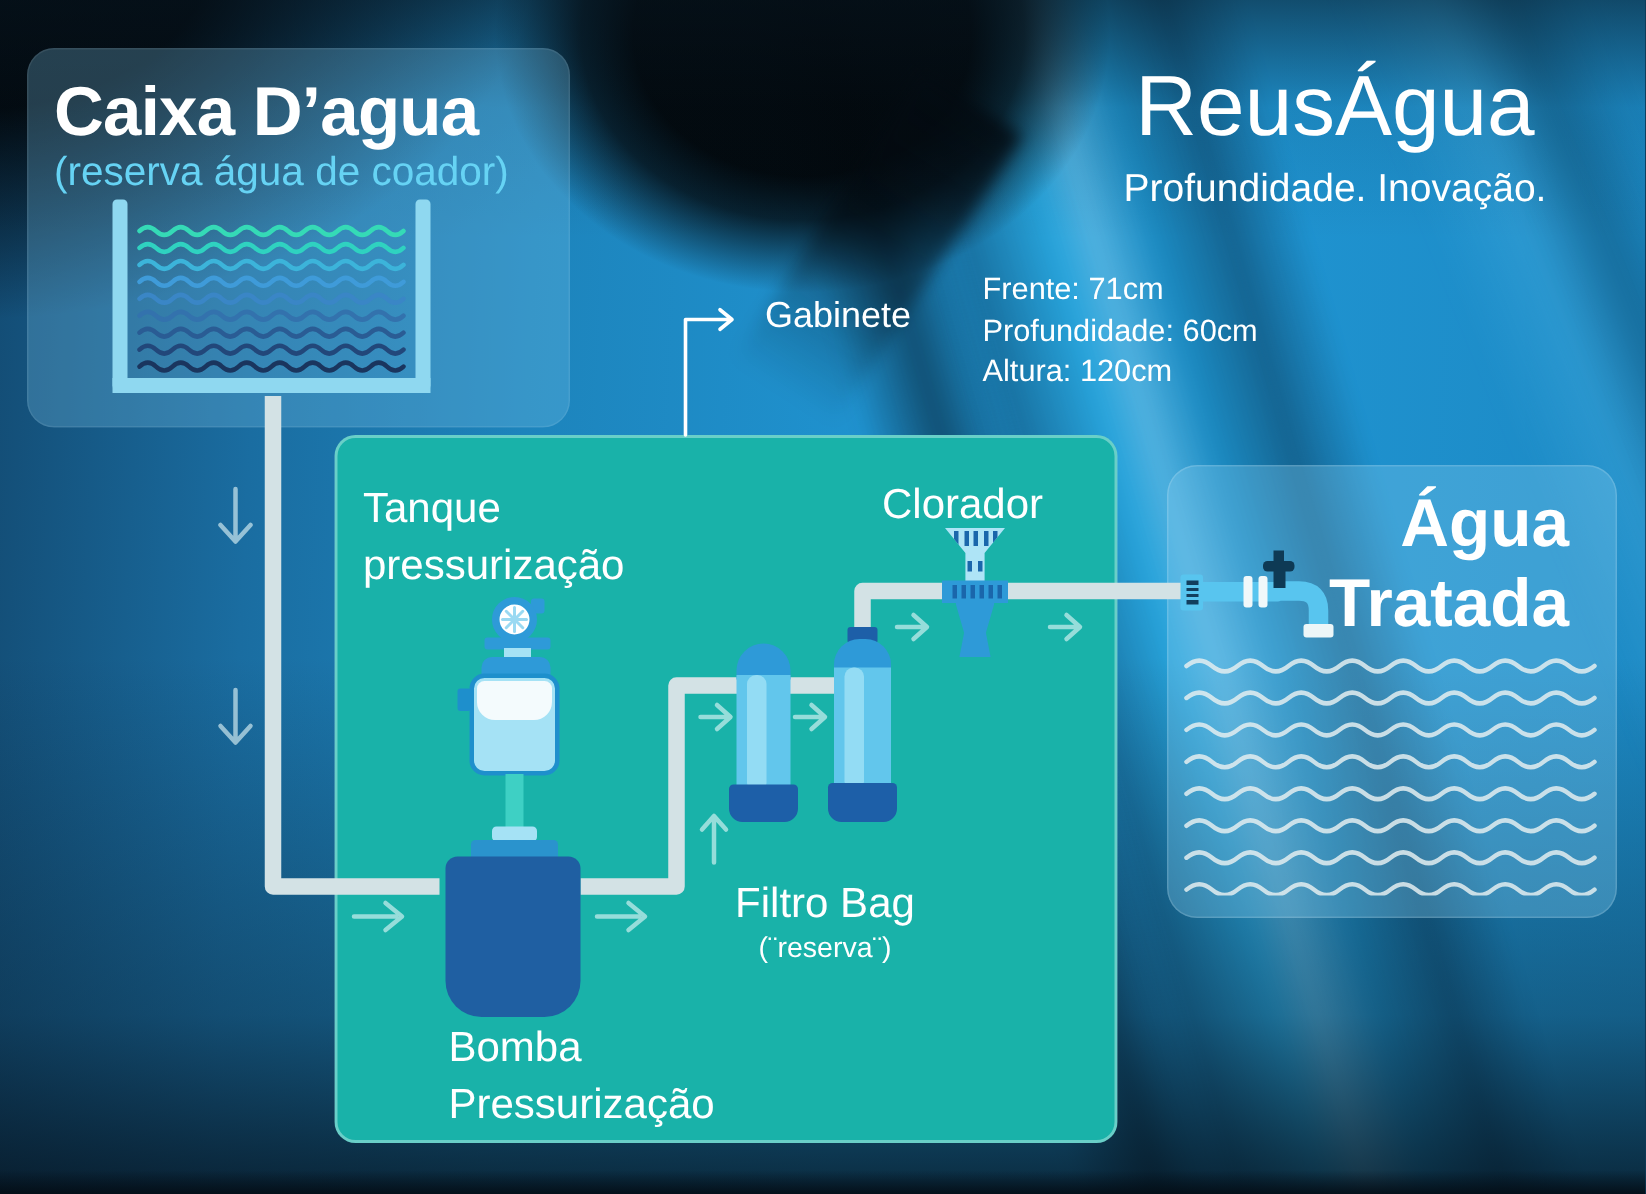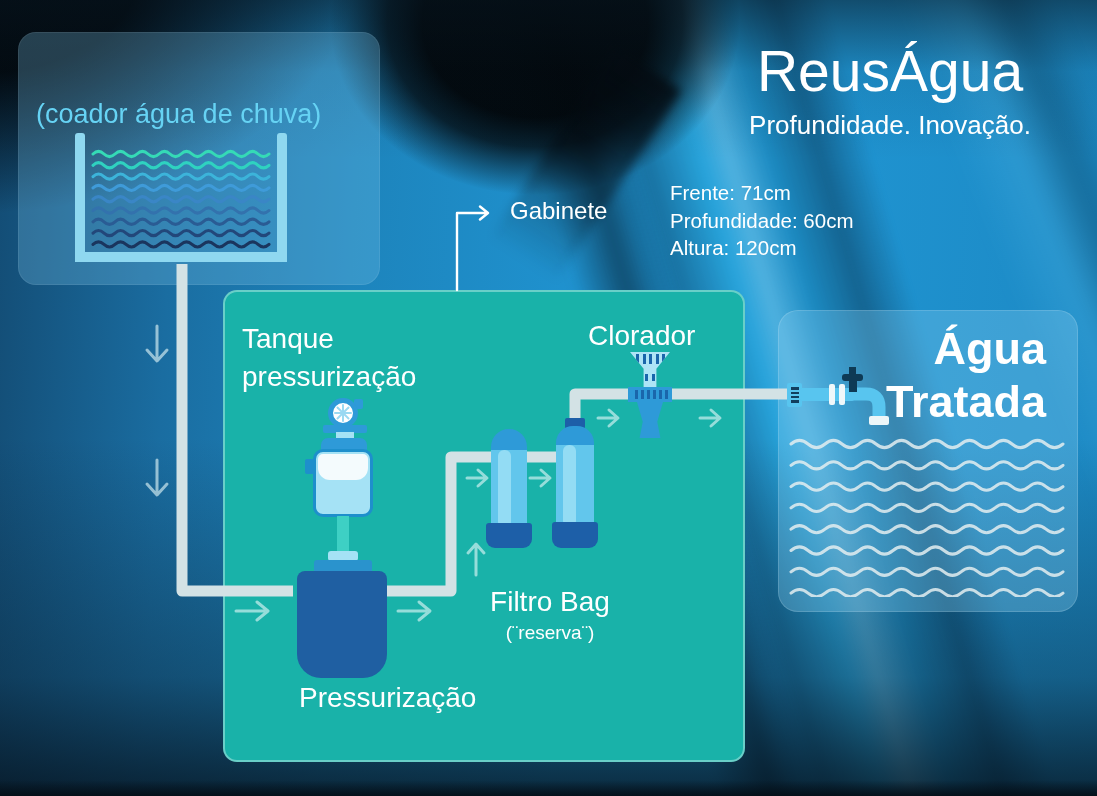--- a/index.html
+++ b/index.html
@@ -39,21 +39,21 @@
   #wall-left{left:75px;top:133px;width:10px;height:129px;border-radius:3px 3px 0 0;}
   #wall-right{left:277px;top:133px;width:10px;height:129px;border-radius:3px 3px 0 0;}
   #wall-bottom{left:75px;top:252px;width:212px;height:10px;border-radius:0 0 5px 5px;}
 
   
   #rain-title{left:36px;top:47px;font-size:46px;font-weight:bold;letter-spacing:-.5px;}
   #rain-subtitle{left:36px;top:99px;font-size:27px;font-weight:500;color:var(--subtitle-blue,#66d3f4);}
   #brand{left:735px;top:40px;width:310px;text-align:center;}
   #brand-title{font-size:57px;font-weight:300;line-height:62px;}
   #brand-tagline{font-size:26px;font-weight:400;margin-top:8px;}
-  #specs{left:655px;top:179px;font-size:20.5px;line-height:27.5px;font-weight:400;margin-left:15px;}
+  #specs{left:655px;top:179px;font-size:20.5px;line-height:27.5px;font-weight:400;}
   #gabinete-label{left:510px;top:197px;font-size:24px;font-weight:400;}
   .comp-label{font-size:28px;font-weight:500;line-height:38px;color:#fff;}
   #lbl-tanque{left:242px;top:320px;}
   #lbl-bomba{left:299px;top:679px;}
   #lbl-clorador{left:588px;top:317px;}
   #lbl-cartucho{left:603px;top:469px;}
   #lbl-bag{left:477px;top:583px;width:146px;text-align:center;}
   #lbl-bag-sub{font-size:19px;font-weight:400;line-height:22px;margin-top:1px;}
   #treated-title{right:32px;top:12px;text-align:right;font-size:45px;font-weight:bold;line-height:53px;}
 
@@ -117,21 +117,22 @@
   <div class="abs" id="stream-dark"></div>
   <div class="abs" id="stream-main"></div>
   <div class="abs" id="stream-right"></div>
   <div class="abs" id="bg-object"></div>
   <div class="abs" id="bg-object-handle"></div>
   <div class="abs" id="bg-topleft"></div>
   <div class="abs" id="bg-vert"></div>
   <div class="abs" id="bg-bottom-band"></div>
 
   <div class="abs" id="rain-panel"></div>
-  <div class="abs" id="rain-subtitle">(coador água de chuva)</div>
+  <div class="abs" id="rain-title">Caixa D’agua</div>
+  <div class="abs" id="rain-subtitle">(reserva água de coador)</div>
   <svg class="abs" id="rain-waves" style="left:90px;top:148px" width="184" height="104" viewBox="0 0 184 104">
       <path d="M 3 6 q 5.5 -5.2 11 0 q 5.5 5.2 11 0 q 5.5 -5.2 11 0 q 5.5 5.2 11 0 q 5.5 -5.2 11 0 q 5.5 5.2 11 0 q 5.5 -5.2 11 0 q 5.5 5.2 11 0 q 5.5 -5.2 11 0 q 5.5 5.2 11 0 q 5.5 -5.2 11 0 q 5.5 5.2 11 0 q 5.5 -5.2 11 0 q 5.5 5.2 11 0 q 5.5 -5.2 11 0 q 5.5 5.2 11 0" fill="none" stroke="#35dab6" stroke-width="3" stroke-linecap="round"></path>
       <path d="M 3 17.3 q 5.5 -5.2 11 0 q 5.5 5.2 11 0 q 5.5 -5.2 11 0 q 5.5 5.2 11 0 q 5.5 -5.2 11 0 q 5.5 5.2 11 0 q 5.5 -5.2 11 0 q 5.5 5.2 11 0 q 5.5 -5.2 11 0 q 5.5 5.2 11 0 q 5.5 -5.2 11 0 q 5.5 5.2 11 0 q 5.5 -5.2 11 0 q 5.5 5.2 11 0 q 5.5 -5.2 11 0 q 5.5 5.2 11 0" fill="none" stroke="#2fd2c0" stroke-width="3" stroke-linecap="round"></path>
       <path d="M 3 28.6 q 5.5 -5.2 11 0 q 5.5 5.2 11 0 q 5.5 -5.2 11 0 q 5.5 5.2 11 0 q 5.5 -5.2 11 0 q 5.5 5.2 11 0 q 5.5 -5.2 11 0 q 5.5 5.2 11 0 q 5.5 -5.2 11 0 q 5.5 5.2 11 0 q 5.5 -5.2 11 0 q 5.5 5.2 11 0 q 5.5 -5.2 11 0 q 5.5 5.2 11 0 q 5.5 -5.2 11 0 q 5.5 5.2 11 0" fill="none" stroke="#3cb4da" stroke-width="3" stroke-linecap="round"></path>
       <path d="M 3 39.900000000000006 q 5.5 -5.2 11 0 q 5.5 5.2 11 0 q 5.5 -5.2 11 0 q 5.5 5.2 11 0 q 5.5 -5.2 11 0 q 5.5 5.2 11 0 q 5.5 -5.2 11 0 q 5.5 5.2 11 0 q 5.5 -5.2 11 0 q 5.5 5.2 11 0 q 5.5 -5.2 11 0 q 5.5 5.2 11 0 q 5.5 -5.2 11 0 q 5.5 5.2 11 0 q 5.5 -5.2 11 0 q 5.5 5.2 11 0" fill="none" stroke="#3f9bd9" stroke-width="3" stroke-linecap="round"></path>
       <path d="M 3 51.2 q 5.5 -5.2 11 0 q 5.5 5.2 11 0 q 5.5 -5.2 11 0 q 5.5 5.2 11 0 q 5.5 -5.2 11 0 q 5.5 5.2 11 0 q 5.5 -5.2 11 0 q 5.5 5.2 11 0 q 5.5 -5.2 11 0 q 5.5 5.2 11 0 q 5.5 -5.2 11 0 q 5.5 5.2 11 0 q 5.5 -5.2 11 0 q 5.5 5.2 11 0 q 5.5 -5.2 11 0 q 5.5 5.2 11 0" fill="none" stroke="#3a86c6" stroke-width="3" stroke-linecap="round"></path>
       <path d="M 3 62.5 q 5.5 -5.2 11 0 q 5.5 5.2 11 0 q 5.5 -5.2 11 0 q 5.5 5.2 11 0 q 5.5 -5.2 11 0 q 5.5 5.2 11 0 q 5.5 -5.2 11 0 q 5.5 5.2 11 0 q 5.5 -5.2 11 0 q 5.5 5.2 11 0 q 5.5 -5.2 11 0 q 5.5 5.2 11 0 q 5.5 -5.2 11 0 q 5.5 5.2 11 0 q 5.5 -5.2 11 0 q 5.5 5.2 11 0" fill="none" stroke="#3372ad" stroke-width="3" stroke-linecap="round"></path>
       <path d="M 3 73.80000000000001 q 5.5 -5.2 11 0 q 5.5 5.2 11 0 q 5.5 -5.2 11 0 q 5.5 5.2 11 0 q 5.5 -5.2 11 0 q 5.5 5.2 11 0 q 5.5 -5.2 11 0 q 5.5 5.2 11 0 q 5.5 -5.2 11 0 q 5.5 5.2 11 0 q 5.5 -5.2 11 0 q 5.5 5.2 11 0 q 5.5 -5.2 11 0 q 5.5 5.2 11 0 q 5.5 -5.2 11 0 q 5.5 5.2 11 0" fill="none" stroke="#2a5c94" stroke-width="3" stroke-linecap="round"></path>
       <path d="M 3 85.10000000000001 q 5.5 -5.2 11 0 q 5.5 5.2 11 0 q 5.5 -5.2 11 0 q 5.5 5.2 11 0 q 5.5 -5.2 11 0 q 5.5 5.2 11 0 q 5.5 -5.2 11 0 q 5.5 5.2 11 0 q 5.5 -5.2 11 0 q 5.5 5.2 11 0 q 5.5 -5.2 11 0 q 5.5 5.2 11 0 q 5.5 -5.2 11 0 q 5.5 5.2 11 0 q 5.5 -5.2 11 0 q 5.5 5.2 11 0" fill="none" stroke="#22477a" stroke-width="3" stroke-linecap="round"></path>
       <path d="M 3 96.4 q 5.5 -5.2 11 0 q 5.5 5.2 11 0 q 5.5 -5.2 11 0 q 5.5 5.2 11 0 q 5.5 -5.2 11 0 q 5.5 5.2 11 0 q 5.5 -5.2 11 0 q 5.5 5.2 11 0 q 5.5 -5.2 11 0 q 5.5 5.2 11 0 q 5.5 -5.2 11 0 q 5.5 5.2 11 0 q 5.5 -5.2 11 0 q 5.5 5.2 11 0 q 5.5 -5.2 11 0 q 5.5 5.2 11 0" fill="none" stroke="#1a355e" stroke-width="3" stroke-linecap="round"></path>
@@ -255,20 +256,21 @@
   <div class="abs faucet-ring" id="faucet-ring2"></div>
   <div class="abs" id="handle-knob"></div>
   <div class="abs" id="handle-bar"></div>
   <div class="abs" id="handle-stem"></div>
 
   <div class="abs comp-label" id="lbl-tanque">
     <div>Tanque</div>
     <div>pressurização</div>
   </div>
   <div class="abs comp-label" id="lbl-bomba">
+    <div>Bomba</div>
     <div>Pressurização</div>
   </div>
   <div class="abs comp-label" id="lbl-clorador">Clorador</div>
   <div class="abs comp-label" id="lbl-bag">
     <div>Filtro Bag</div>
     <div id="lbl-bag-sub">(¨reserva¨)</div>
   </div>
 
 </div>
 

